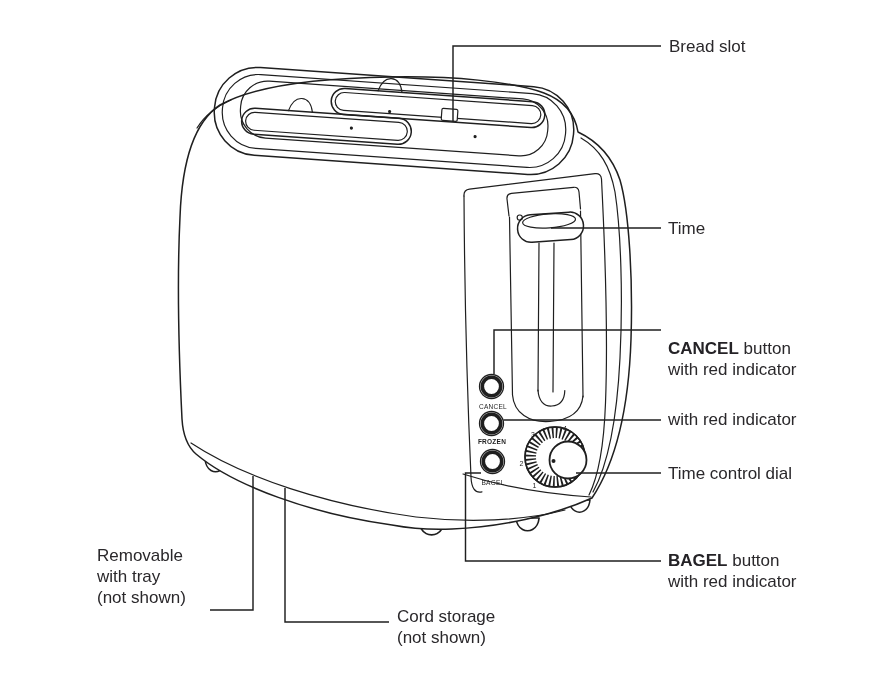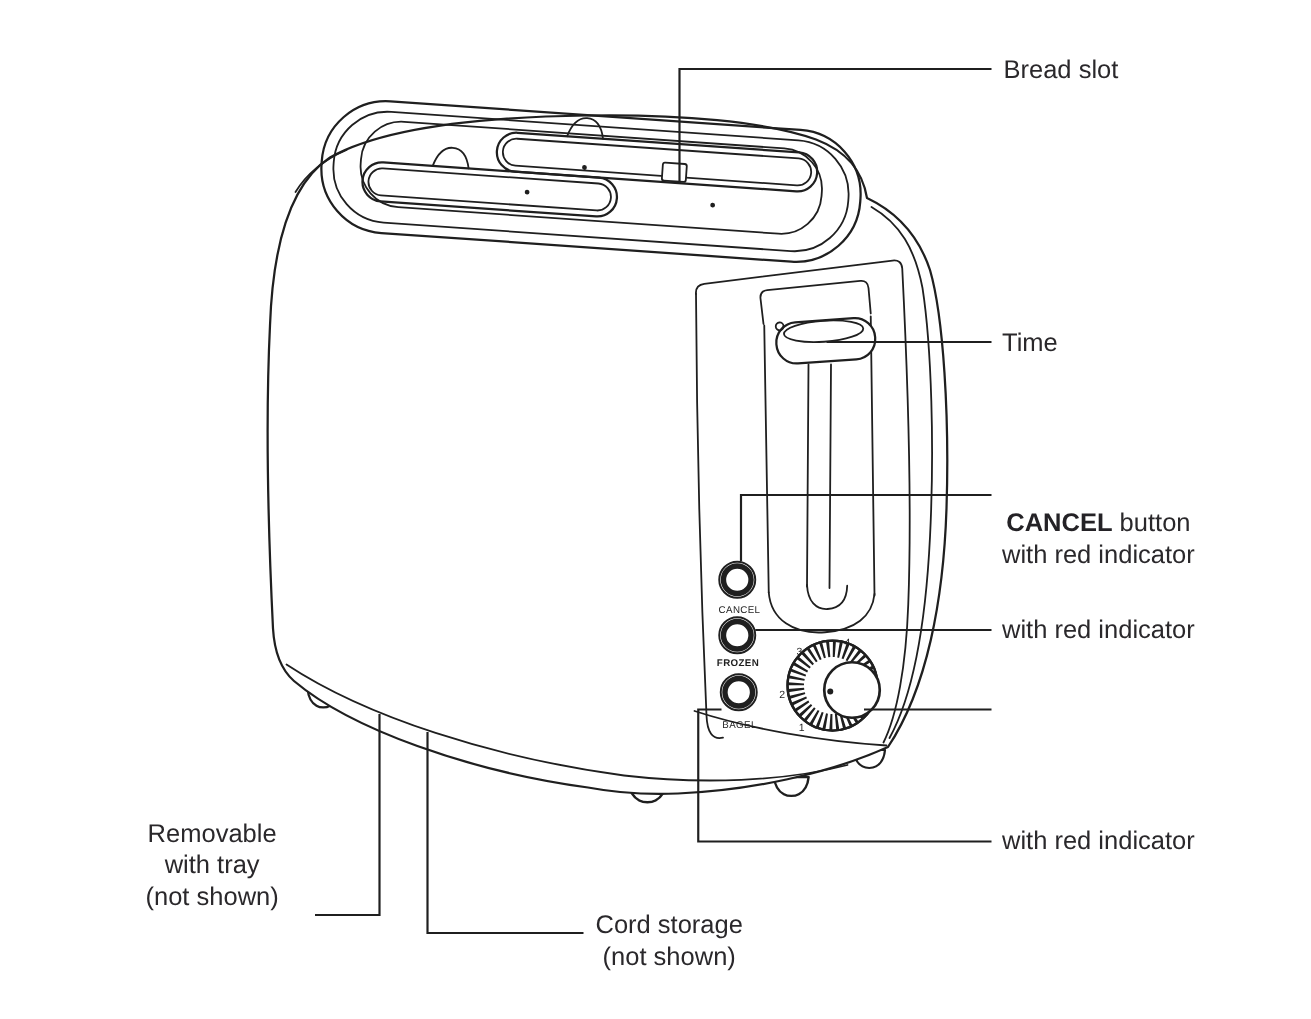--- a/index.html
+++ b/index.html
@@ -15,21 +15,21 @@
   .ld{fill:none;stroke:var(--ink);stroke-width:1.45;stroke-linejoin:miter;}
   .dotf{fill:var(--ink);stroke:none;}
   .btn-outer{fill:#fff;stroke:var(--ink);stroke-width:1.3;}
   .btn-ring{fill:none;stroke:var(--ink);stroke-width:3.6;}
   .knurl{fill:none;stroke:var(--ink);stroke-width:11;stroke-dasharray:1.7 2.15;}
   .svg-label{font-family:"Liberation Sans",sans-serif;font-size:6.5px;letter-spacing:.25px;
     fill:var(--ink);text-anchor:middle;}
   .svg-label.bold{font-weight:700;}
   .dial-num{font-family:"Liberation Sans",sans-serif;font-size:7px;fill:var(--ink);text-anchor:middle;}
   .callout{
-    position:absolute;font-size:17px;line-height:21px;color:#2a282b;white-space:nowrap;text-align:center;
+    position:absolute;font-size:17px;line-height:21px;color:#2a282b;white-space:nowrap;
   }
   .callout b{font-weight:700;color:#242226;}
 </style>
 </head>
 <body>
 
 <div class="stage">
 
   <svg width="874" height="679" viewBox="0 0 874 679">
 
@@ -147,22 +147,26 @@
 
   <div class="callout" style="left:668px;top:338px">
     <div><b>CANCEL</b><span> button</span></div>
     <div>with red indicator</div>
   </div>
 
   <div class="callout" style="left:668px;top:409px">
     <div>with red indicator</div>
   </div>
 
+  <div class="callout" style="left:668px;top:463px">
+    <div>Time control dial</div>
+  </div>
 
   <div class="callout" style="left:668px;top:550px">
+    <div><b>BAGEL</b><span> button</span></div>
     <div>with red indicator</div>
   </div>
 
   <div class="callout" style="left:97px;top:545px">
     <div>Removable</div>
     <div>with tray</div>
     <div>(not shown)</div>
   </div>
 
   <div class="callout" style="left:397px;top:606px">

